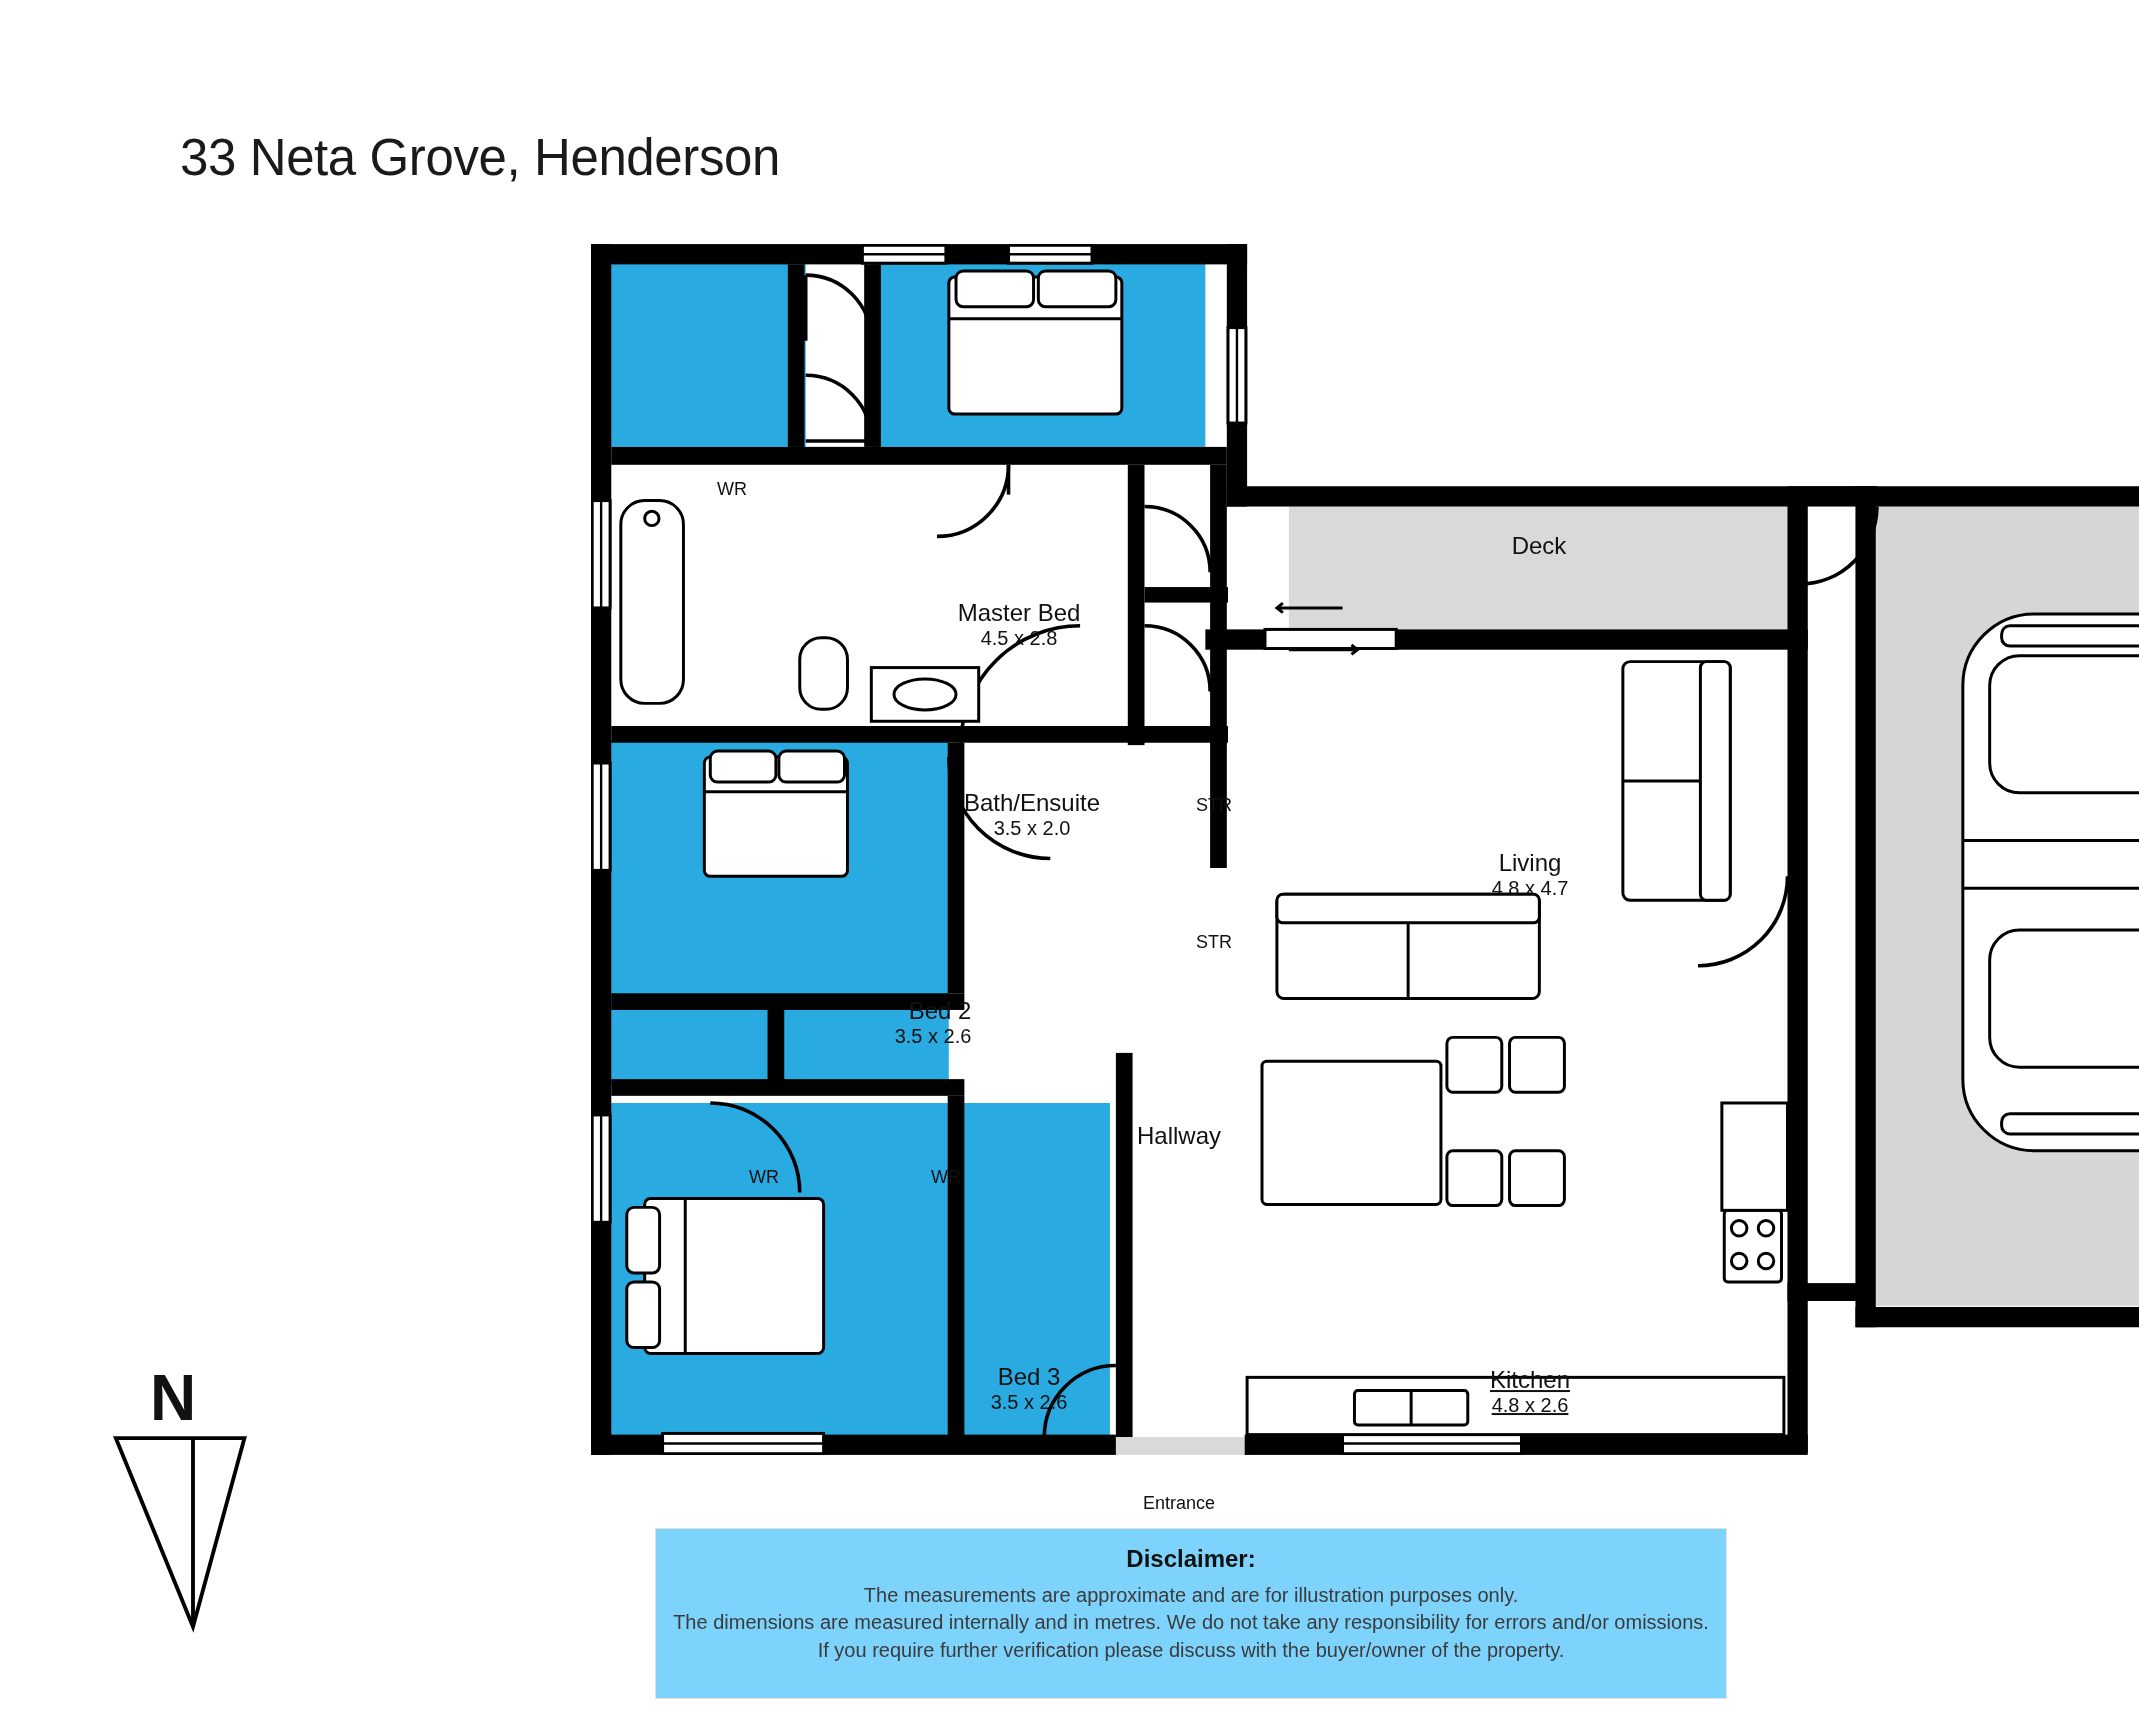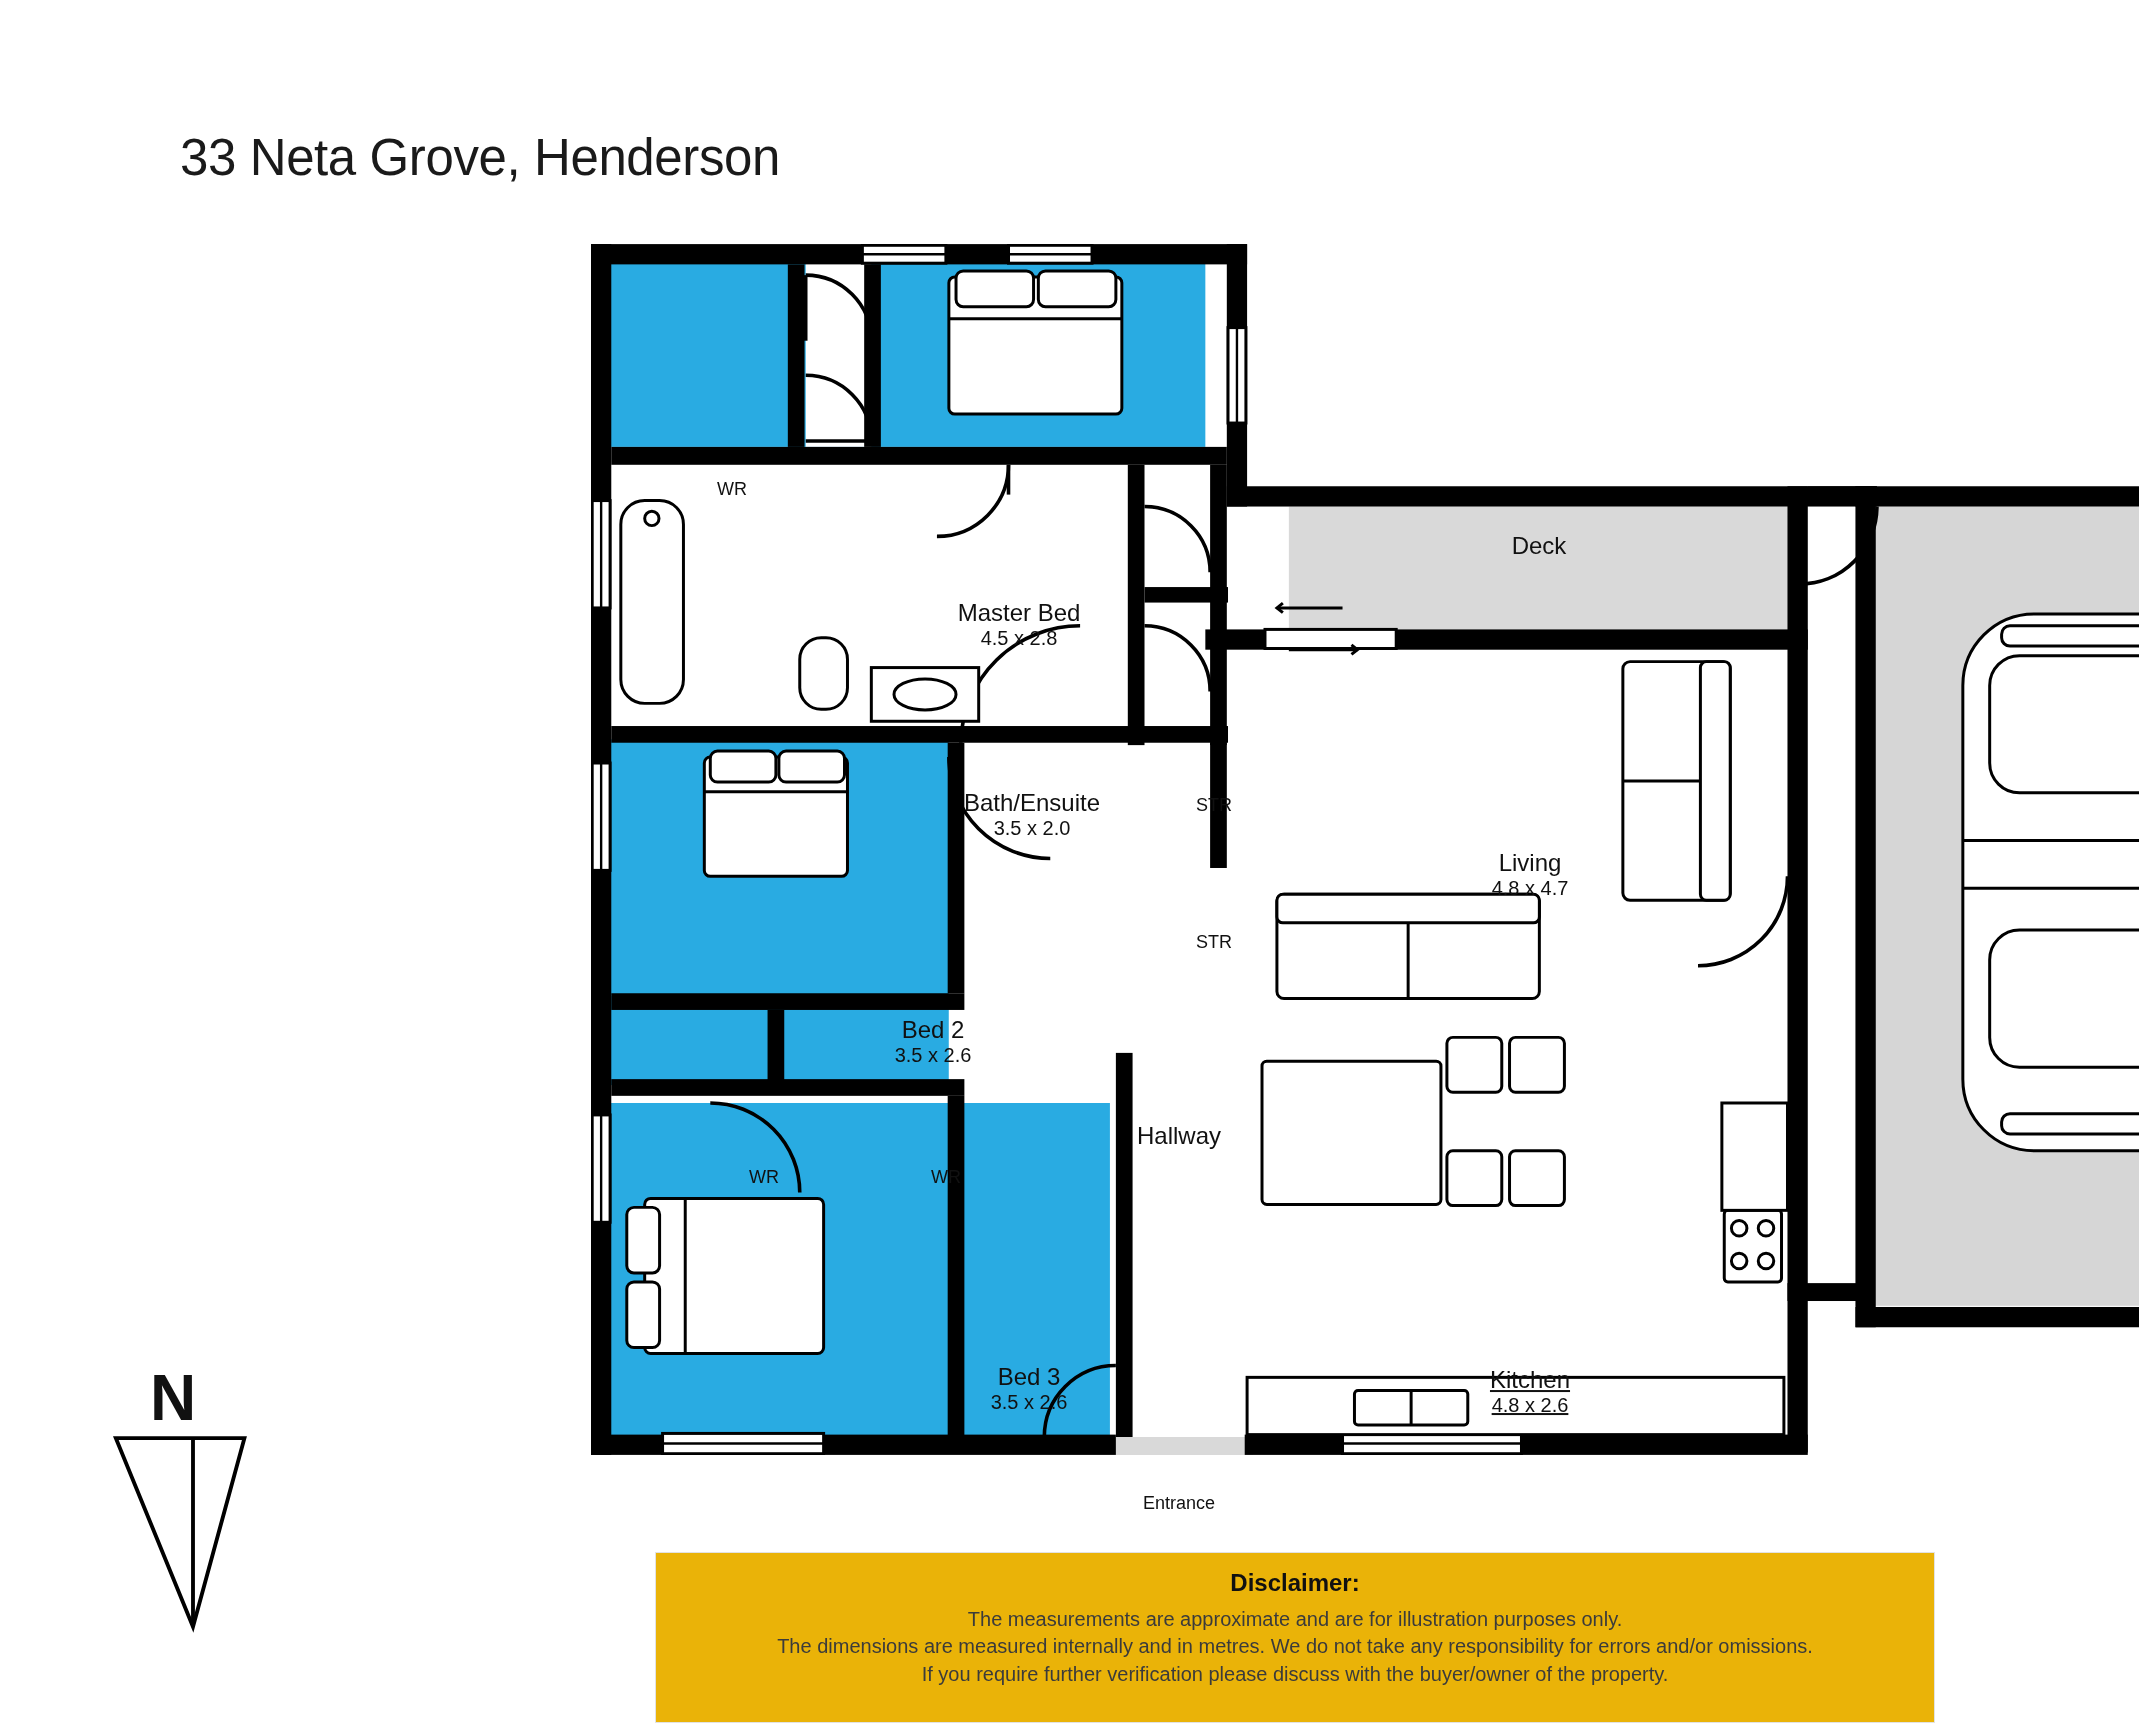--- a/index.html
+++ b/index.html
@@ -71,28 +71,27 @@
     font-size: 64px;
     font-weight: 700;
     color: #111;
   }
 
   
   #disclaimer {
     position: absolute;
     left: 655px;
     top: 1528px;
-    width: 1280px;
+    width: 1072px;
     height: 171px;
     border: 1.3px solid #e2e2e2;
-    background: #eab308;
+    background: #7dd3fc;
     box-sizing: border-box;
     text-align: center;
     padding-top: 16.3px;
-    margin-top: 24px;
   }
   #disclaimer .dc-title {
     font-size: 24px;
     font-weight: 700;
     color: #111;
     margin-bottom: 8.6px;
   }
   #disclaimer .dc-line {
     font-size: 20px;
     color: #3b3b3b;
@@ -303,21 +302,21 @@
   <div class="room-label" style="left:441px; top:571px;">
     <div class="rl-name">Bath/Ensuite</div>
     <div class="rl-dims">3.5 x 2.0</div>
   </div>
   <div class="room-label small" style="left:623px; top:562px;">
     <div class="rl-name">STR</div>
   </div>
   <div class="room-label small" style="left:623px; top:699px;">
     <div class="rl-name">STR</div>
   </div>
-  <div class="room-label" style="left:342px; top:798px;">
+  <div class="room-label" style="left:342px; top:779px;text-align:right;">
     <div class="rl-name">Bed 2</div>
     <div class="rl-dims">3.5 x 2.6</div>
   </div>
   <div class="room-label" style="left:588px; top:892px;">
     <div class="rl-name">Hallway</div>
   </div>
   <div class="room-label small" style="left:173px; top:934px;">
     <div class="rl-name">WR</div>
   </div>
   <div class="room-label small" style="left:355px; top:934px;">

